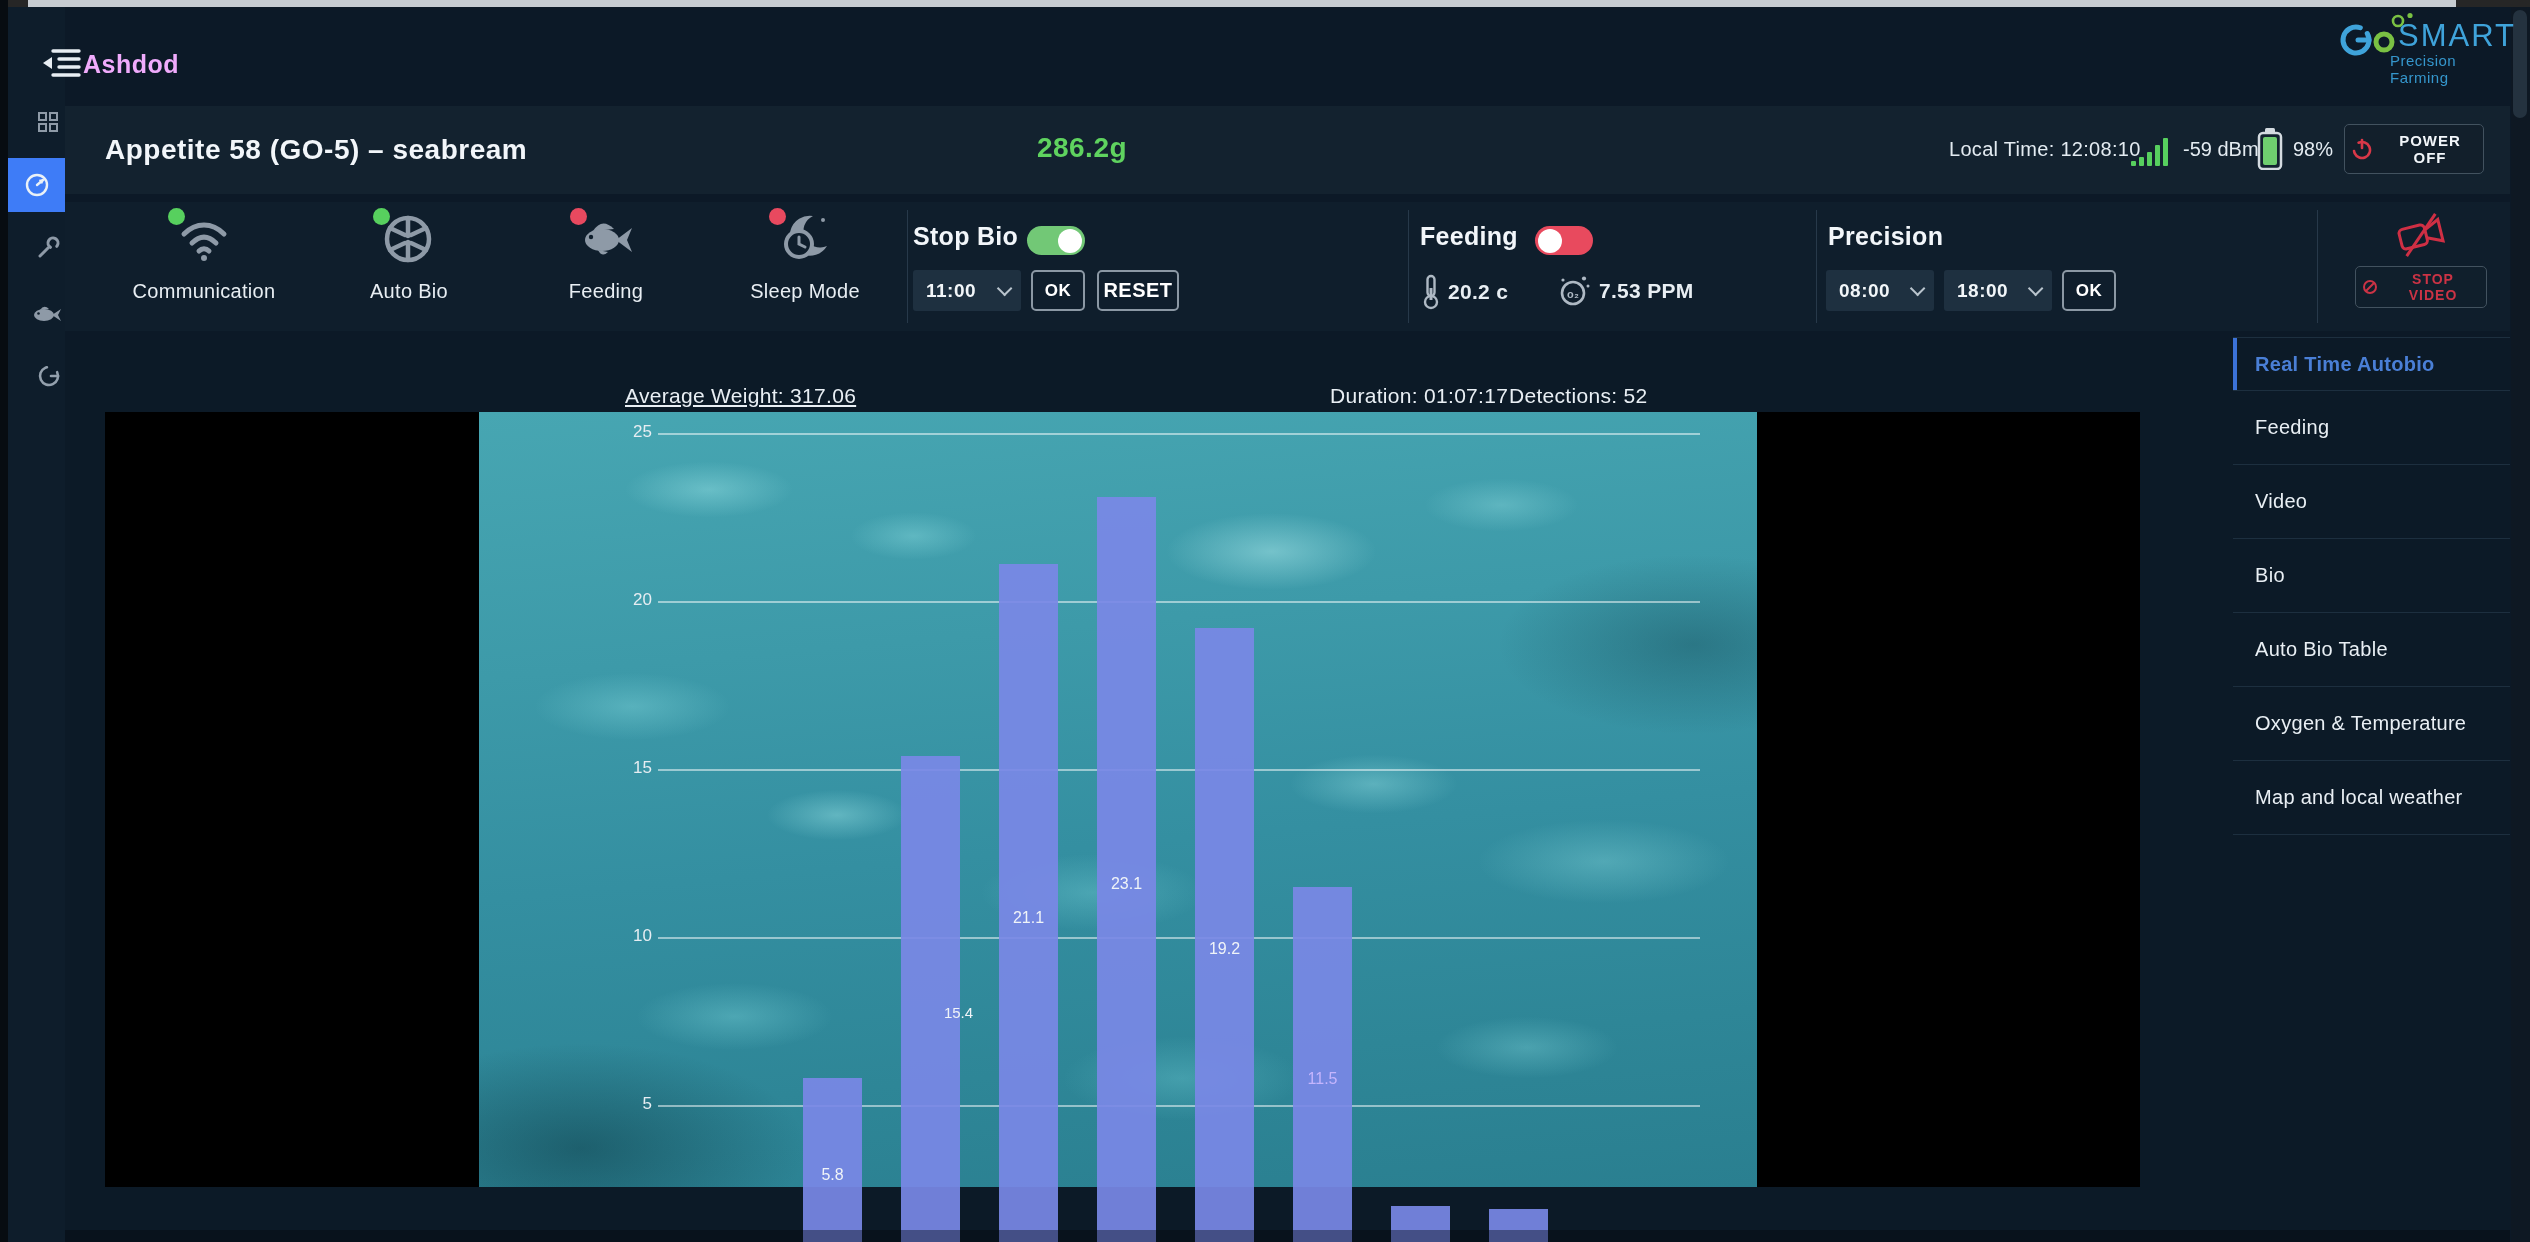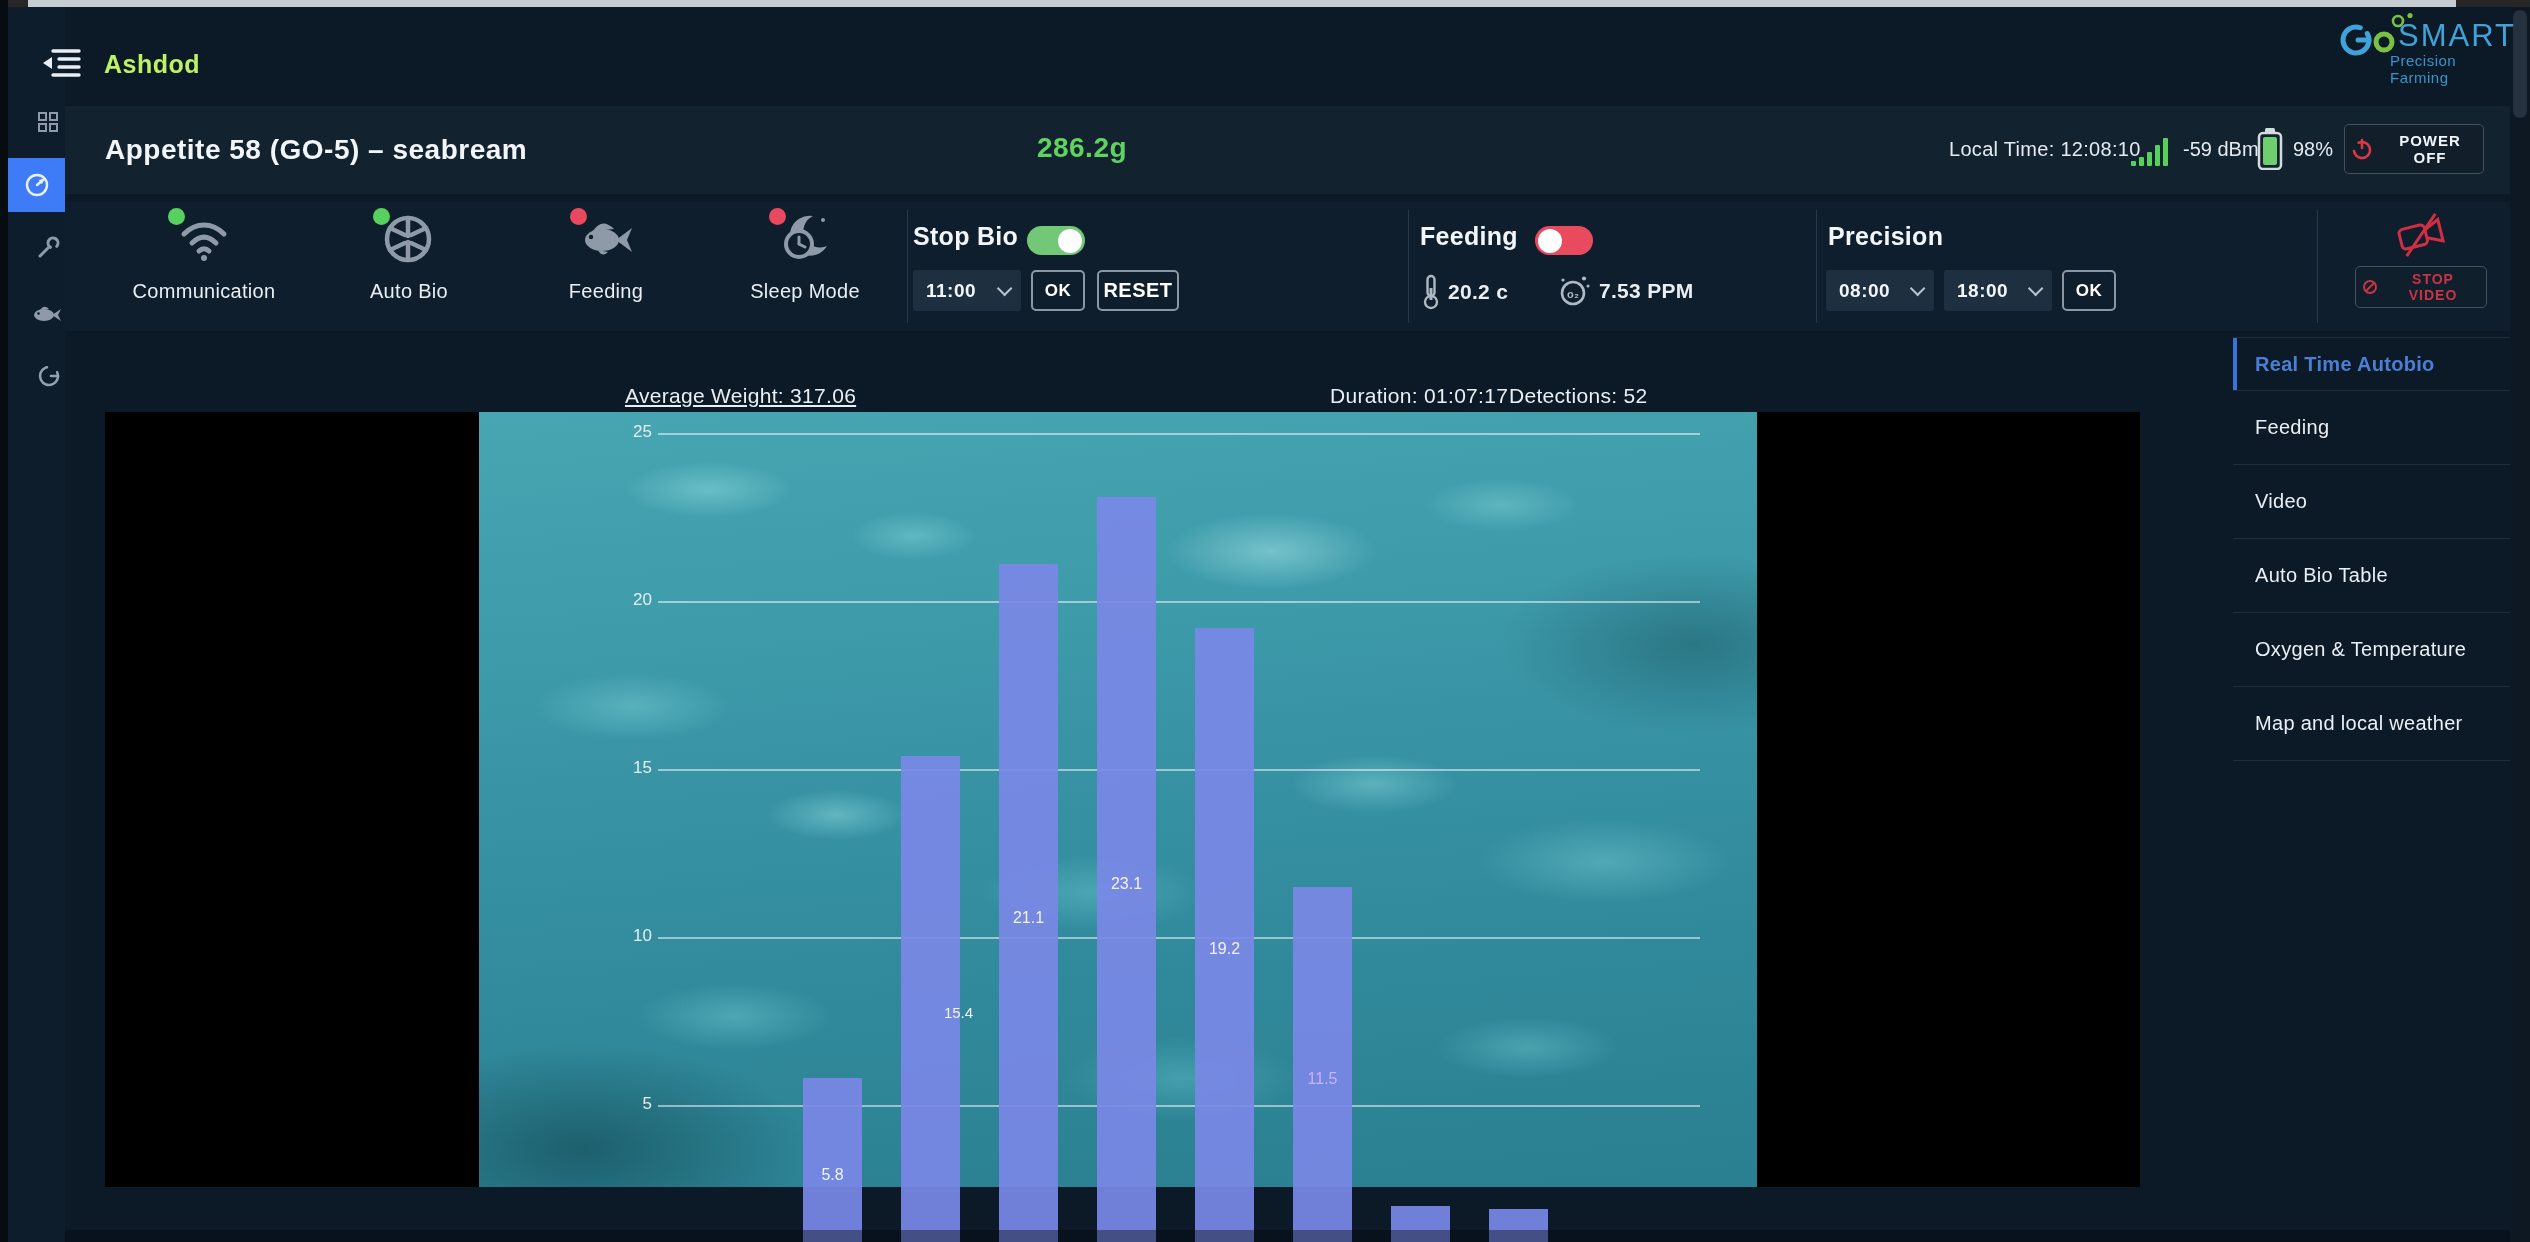--- a/index.html
+++ b/index.html
@@ -20,21 +20,21 @@
   .scroll-thumb{left:2513px;top:10px;width:14px;height:108px;background:#24323f;border-radius:7px;z-index:5;}
 
   
   .rail{left:0;top:7px;width:65px;height:1235px;background:#0e1d2b;z-index:3;}
   .rail-btn{position:absolute;background:none;border:none;padding:0;cursor:pointer;}
   .rail-active{position:absolute;left:8px;top:151px;width:57px;height:54px;background:#3e7cf7;
     display:flex;align-items:center;justify-content:center;}
 
   
   .topbar-menu{left:40px;top:44px;width:44px;height:38px;z-index:5;}
-  .location{left:104px;top:50px;font-size:25px;font-weight:bold;color:#bef264;letter-spacing:.5px;z-index:5;}
+  .location{left:83px;top:50px;font-size:25px;font-weight:bold;color:#f0abfc;letter-spacing:.5px;z-index:5;}
   .logo{left:2338px;top:8px;width:175px;height:58px;z-index:5;}
   .logo .smart{position:absolute;left:60px;top:10px;font-size:31px;color:#3fa3da;letter-spacing:2px;font-weight:500;}
   .logo .tagline{position:absolute;left:52px;top:44px;font-size:15px;color:#3596cc;letter-spacing:.5px;}
 
   
   .header-card{left:65px;top:106px;width:2445px;height:88px;background:#13222f;}
   .title{position:absolute;left:40px;top:28px;font-size:28px;font-weight:bold;color:#f2f6fa;letter-spacing:.5px;}
   .weight{position:absolute;left:907px;top:26px;width:220px;text-align:center;font-size:28px;font-weight:bold;color:#5fd35f;letter-spacing:.5px;}
   .localtime{position:absolute;left:1884px;top:32px;font-size:20px;color:#e3ebf1;letter-spacing:.3px;}
   .signal{position:absolute;left:2066px;top:30px;}
@@ -362,20 +362,21 @@
   <div class="stat" style="left:1444px;">Detections: 52</div>
 
   <div class="video-box">
     <div class="video"></div>
   </div>
 
   <nav class="menu">
     <div class="menu-item first is-on">Real Time Autobio</div>
     <div class="menu-item is-off">Feeding</div>
     <div class="menu-item is-off">Video</div>
+    <div class="menu-item is-off">Bio</div>
     <div class="menu-item is-off">Auto Bio Table</div>
     <div class="menu-item is-off">Oxygen &amp; Temperature</div>
     <div class="menu-item is-off">Map and local weather</div>
   </nav>
 </section>
 
 <div class="abs chart-layer" id="chart-layer">
     <div style="position: absolute; left: 553px; top: 693px; width: 1042px; height: 2px; background: rgba(255, 255, 255, 0.5);"></div>
     <div style="position: absolute; left: 487px; top: 682px; width: 60px; text-align: right; font-size: 17px; color: rgb(230, 237, 242);">5</div>
     <div style="position: absolute; left: 553px; top: 525px; width: 1042px; height: 2px; background: rgba(255, 255, 255, 0.5);"></div>

